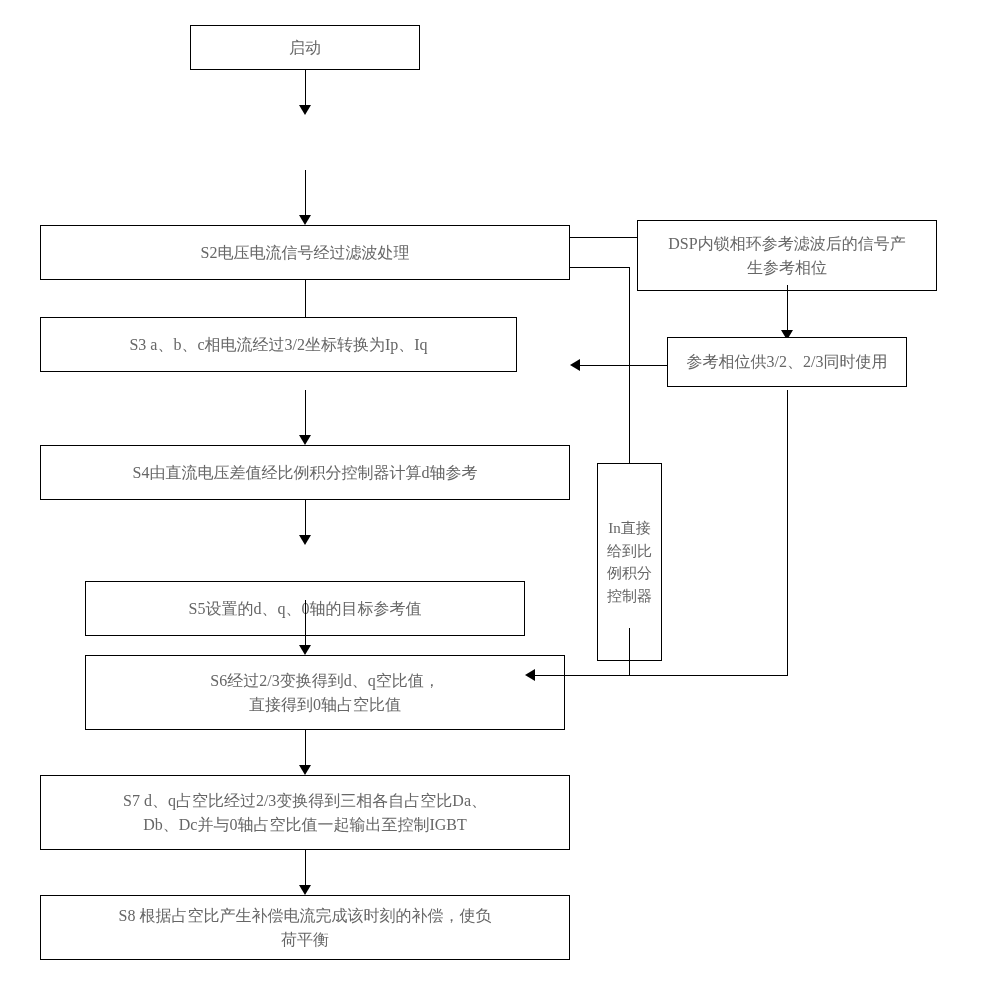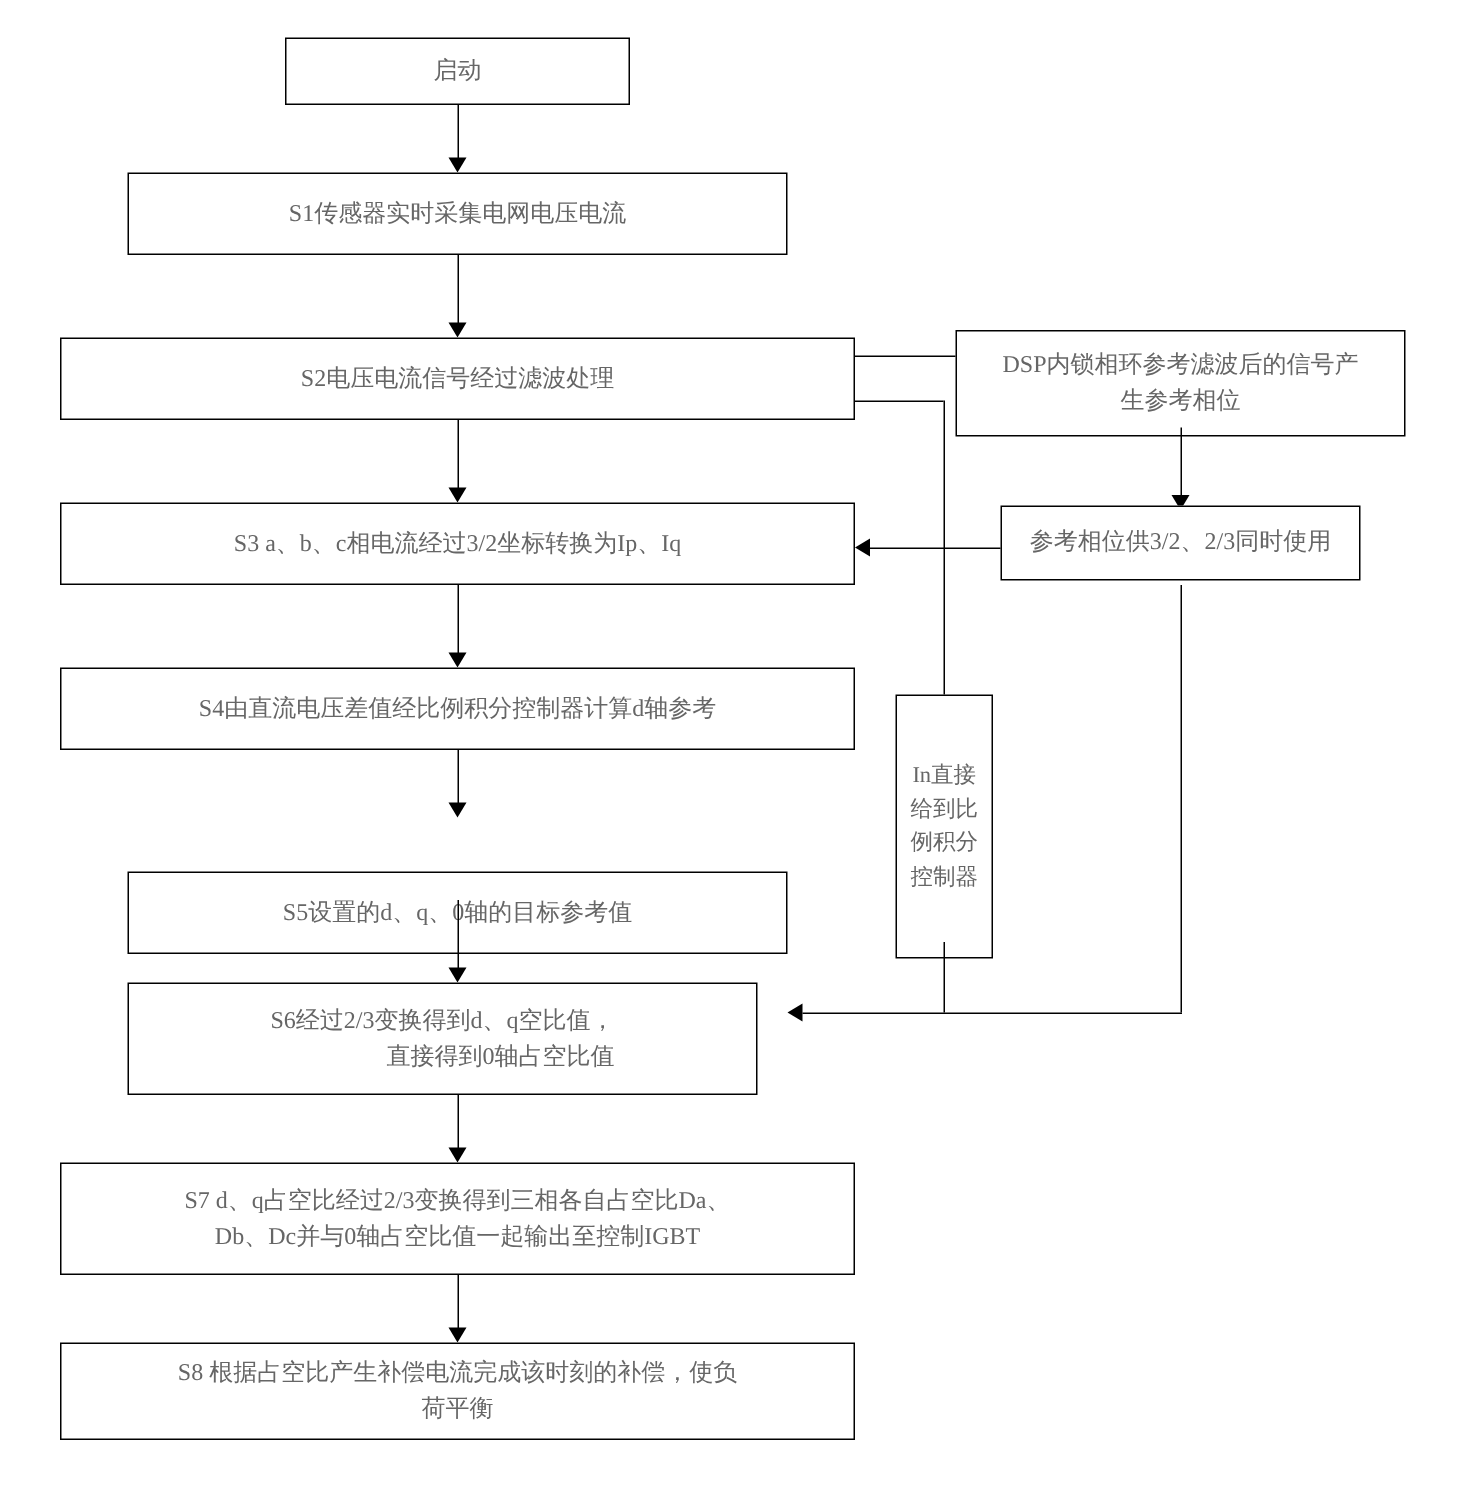--- a/index.html
+++ b/index.html
@@ -64,51 +64,48 @@
 <body>
 
 <div class="flowchart">
 
   <div class="box" style="left:150px; top:0px; width:230px; height:45px;">
     <span>启动</span>
   </div>
   <div class="arrow-v" style="left:265px; top:45px; height:40px;"></div>
   <div class="arrow-head-down" style="left:259px; top:80px;"></div>
 
-  <div class="box" style="left:45px; top:90px; width:440px; height:55px;">
-    <span>S1传感器实时采集电网电压电流</span>
-  </div>
   <div class="arrow-v" style="left:265px; top:145px; height:50px;"></div>
   <div class="arrow-head-down" style="left:259px; top:190px;"></div>
 
   <div class="box" style="left:0px; top:200px; width:530px; height:55px;">
     <span>S2电压电流信号经过滤波处理</span>
   </div>
   <div class="arrow-v" style="left:265px; top:255px; height:50px;"></div>
   <div class="arrow-head-down" style="left:259px; top:300px;"></div>
 
-  <div class="box" style="left:0px; top:310px; width:530px; height:55px;">
+  <div class="box" style="left:0px; top:292px; width:477px; height:55px;">
     <span>S3 a、b、c相电流经过3/2坐标转换为Ip、Iq</span>
   </div>
   <div class="arrow-v" style="left:265px; top:365px; height:50px;"></div>
   <div class="arrow-head-down" style="left:259px; top:410px;"></div>
 
   <div class="box" style="left:0px; top:420px; width:530px; height:55px;">
     <span>S4由直流电压差值经比例积分控制器计算d轴参考</span>
   </div>
   <div class="arrow-v" style="left:265px; top:475px; height:40px;"></div>
   <div class="arrow-head-down" style="left:259px; top:510px;"></div>
 
   <div class="box" style="left:45px; top:520px; width:440px; height:55px;margin-top:36px;">
     <span>S5设置的d、q、0轴的目标参考值</span>
   </div>
   <div class="arrow-v" style="left:265px; top:575px; height:50px;"></div>
   <div class="arrow-head-down" style="left:259px; top:620px;"></div>
 
-  <div class="box" style="left:45px; top:630px; width:420px; height:75px; white-space: pre-line; text-align: right;">
+  <div class="box" style="left:45px; top:630px; width:480px; height:75px; white-space: pre-line;">
     <span>S6经过2/3变换得到d、q空比值，
 直接得到0轴占空比值</span>
   </div>
   <div class="arrow-v" style="left:265px; top:705px; height:40px;"></div>
   <div class="arrow-head-down" style="left:259px; top:740px;"></div>
 
   <div class="box" style="left:0px; top:750px; width:530px; height:75px; white-space: pre-line;">
     <span>S7 d、q占空比经过2/3变换得到三相各自占空比Da、
 Db、Dc并与0轴占空比值一起输出至控制IGBT</span>
   </div>
@@ -134,21 +131,21 @@
     <span>参考相位供3/2、2/3同时使用</span>
   </div>
 
   <div class="arrow-h" style="left:540px; top:340px; width:87px;"></div>
   <div class="arrow-head-left" style="left:530px; top:334px;"></div>
 
   <div class="arrow-v" style="left:747px; top:365px; height:285px;"></div>
   <div class="arrow-h" style="left:495px; top:650px; width:253px;"></div>
   <div class="arrow-head-left" style="left:485px; top:644px;"></div>
 
-  <div class="box" style="left:557px; top:438px; width:65px; height:176px; padding:12px 4px;">
+  <div class="box" style="left:557px; top:438px; width:65px; height:198px; padding:12px 4px;">
     <span class="vtext" style="white-space:pre-line; font-size:15px; line-height:1.5;">In直接
 给到比
 例积分
 控制器</span>
   </div>
 
   <div class="arrow-h" style="left:530px; top:242px; width:59px;"></div>
   <div class="arrow-v" style="left:589px; top:242px; height:196px;"></div>
 
   <div class="arrow-v" style="left:589px; top:603px; height:47px;"></div>

